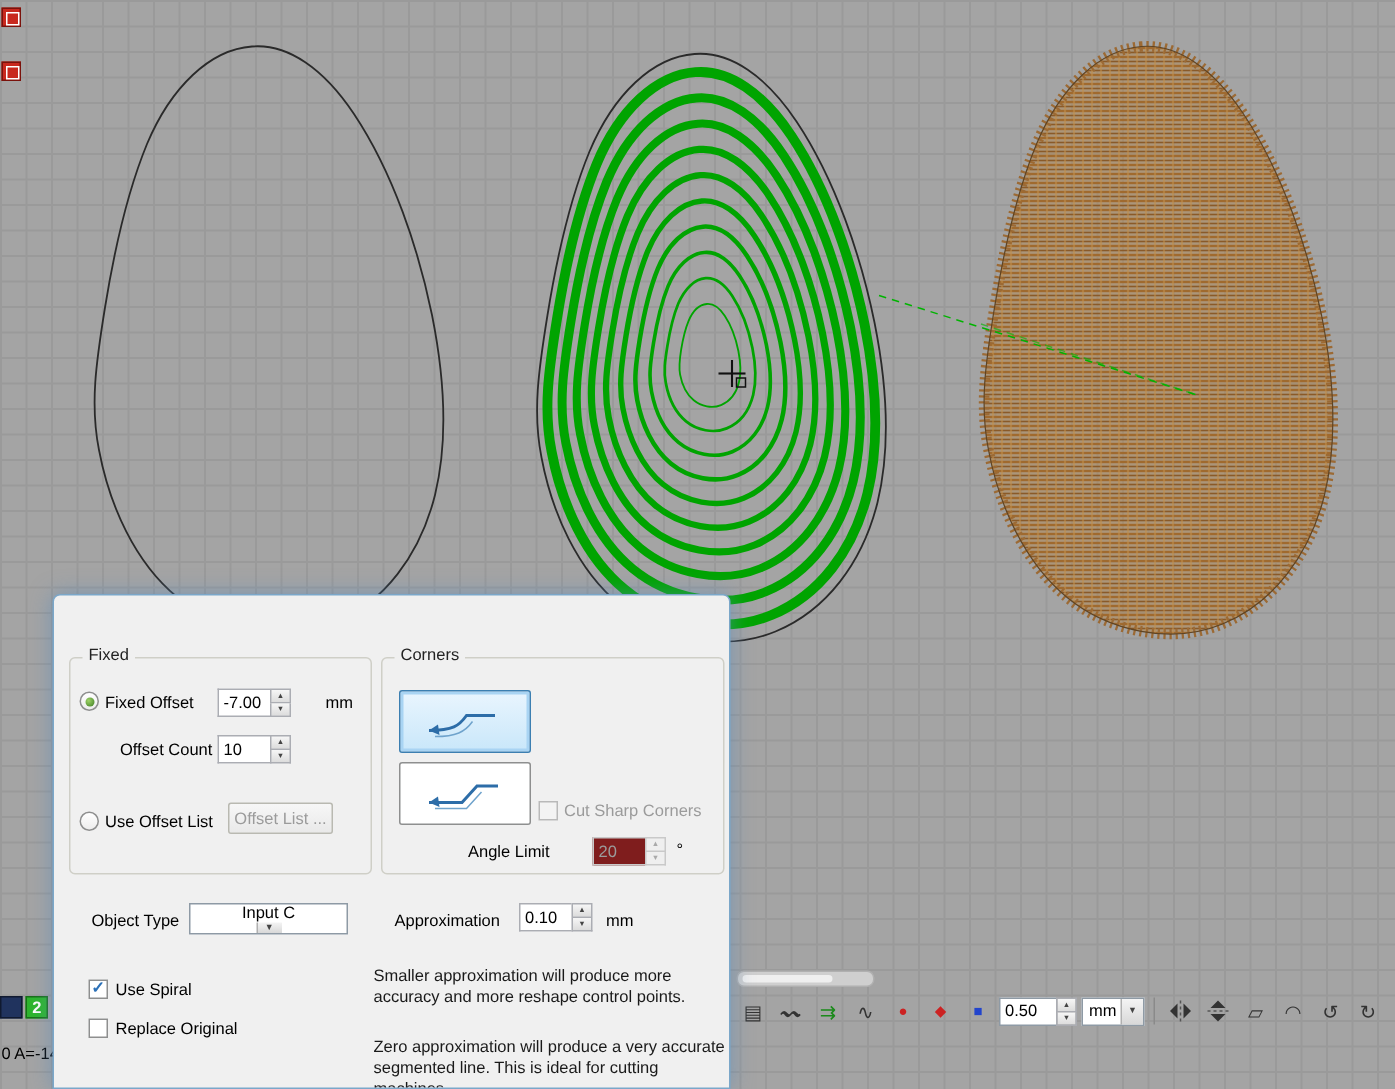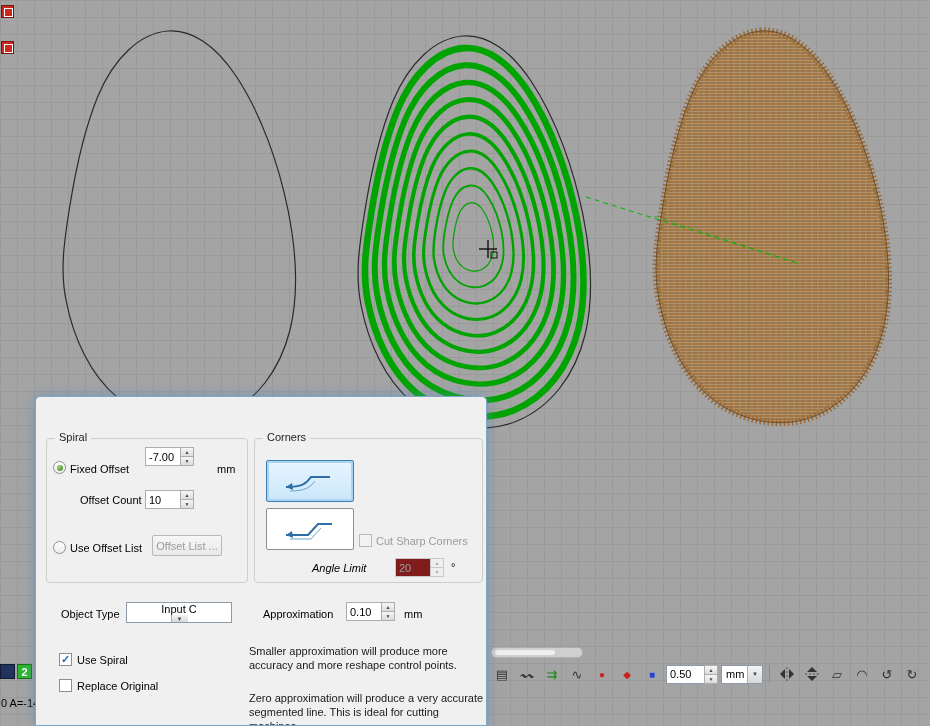--- a/index.html
+++ b/index.html
@@ -197,27 +197,27 @@
 
   <div class="status-badges">
     <div class="badge-dark"></div>
     <div class="badge-green">2</div>
   </div>
   <div class="status-readout">0 A=-14</div>
 
   <div class="dialog">
 
     <div class="group" style="left:10px; top:41px; width:202px; height:145px;">
-      <span class="glabel">Spiral</span>
+      <span class="glabel">Fixed</span>
 
       <span class="radio checked" style="left:6px; top:22px;">
           <span class="dot"></span>
         </span>
       <span class="lbl" style="left:23px; top:24px;">Fixed Offset</span>
-      <div class="spin" style="left:98px; top:8px;">
+      <div class="spin" style="left:98px; top:20px;">
         <input value="-7.00" style="">
         <div class="spin-btns">
           <div class="spin-btn">▲</div>
           <div class="spin-btn">▼</div>
         </div>
       </div>
       <span class="lbl" style="left:170px; top:24px;">mm</span>
 
       <span class="lbl" style="left:33px; top:55px;">Offset Count</span>
       <div class="spin" style="left:98px; top:51px;">
@@ -248,21 +248,21 @@
         <svg width="60" height="26" viewBox="0 0 60 26">
           <path d="M6 19 L28 19 L38 8 L52 8" fill="none" stroke="#2d6da8" stroke-width="2"></path>
           <path d="M12 15 L6 19 L13 22 Z" fill="#2d6da8"></path>
           <path d="M10 23 L31 23 L41 12" fill="none" stroke="#6fa3cc" stroke-width="1"></path>
         </svg>
       </div>
 
       <span class="cb disabled" style="left:104px; top:95px;"></span>
       <span class="lbl disabled" style="left:121px; top:96px;">Cut Sharp Corners</span>
 
-      <span class="lbl" style="left:57px; top:123px;font-style:italic;">Angle Limit</span>
+      <span class="lbl" style="left:57px; top:123px;">Angle Limit</span>
       <div class="spin disabled" style="left:140px; top:119px;">
         <input value="20" style="">
         <div class="spin-btns">
           <div class="spin-btn">▲</div>
           <div class="spin-btn">▼</div>
         </div>
       </div>
       <span class="lbl" style="left:196px; top:122px;">°</span>
     </div>
 

